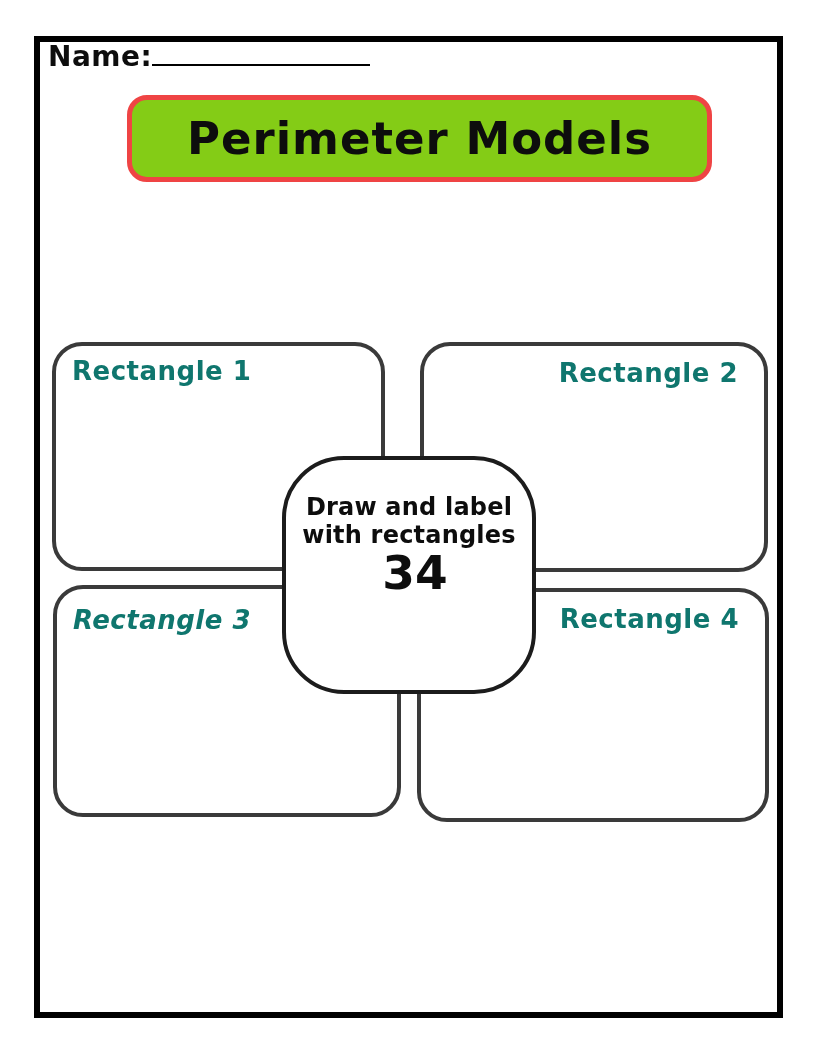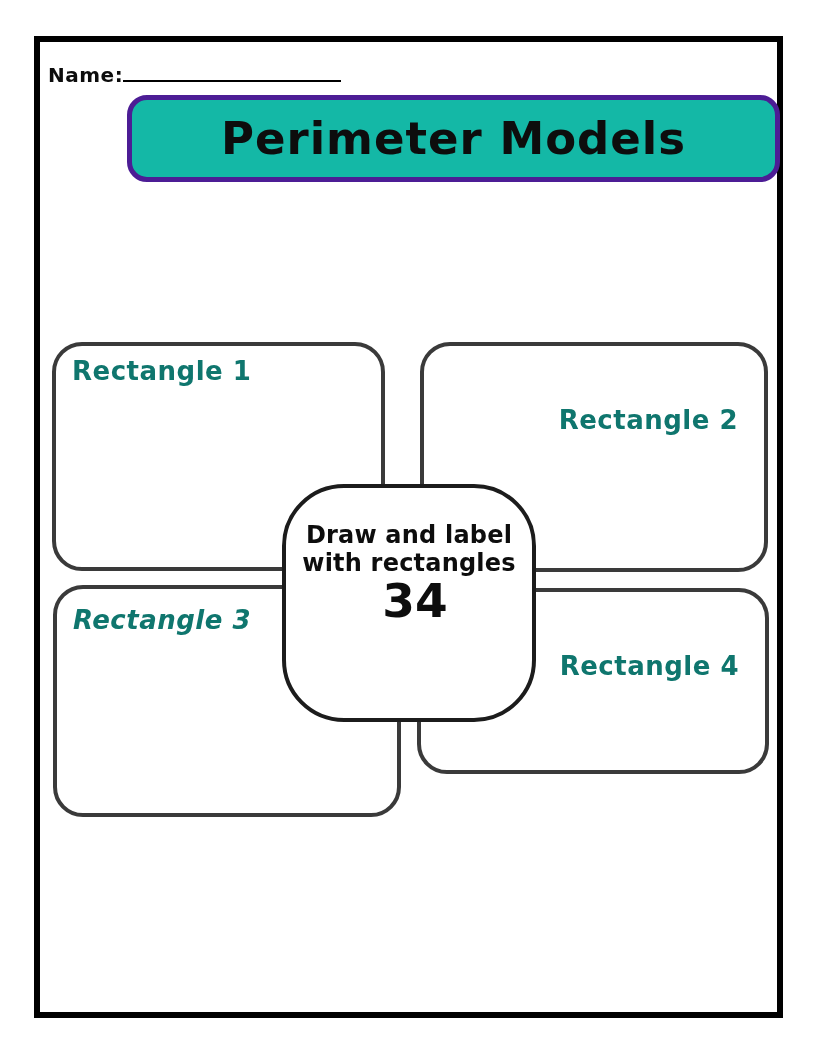--- a/index.html
+++ b/index.html
@@ -12,54 +12,54 @@
   html,body{width:816px;height:1056px;background:#ffffff;overflow:hidden;}
   body{font-family:"DejaVu Sans","Liberation Sans",sans-serif;color:var(--text-color);position:relative;}
 
   .page-border{
     position:absolute;left:34px;top:36px;width:749px;height:982px;
     border:6px solid var(--page-border);background:#ffffff;
   }
 
   .name-row{
     position:absolute;left:48px;top:40px;white-space:nowrap;
-    font-size:20px;font-weight:bold;letter-spacing:0.5px;margin-top:20px;
+    font-size:28px;font-weight:bold;letter-spacing:0.5px;
   }
   .name-line{
     display:inline-block;width:218px;height:22px;
     border-bottom:2px solid #000;vertical-align:baseline;
   }
 
   .title-box{
-    position:absolute;left:127px;top:95px;width:653px;height:87px;
-    border:5px solid #4c1d95;border-radius:20px;background:#14b8a6;
+    position:absolute;left:127px;top:95px;width:585px;height:87px;
+    border:5px solid #ef4444;border-radius:20px;background:#84cc16;
     display:flex;align-items:center;justify-content:center;
   }
   .title-box span{
     font-size:45px;font-weight:bold;letter-spacing:1px;
   }
 
   .rect{
     position:absolute;border:4px solid var(--rect-border);
     border-radius:30px;background:#ffffff;
   }
   .rect-label{
     font-size:26px;font-weight:bold;letter-spacing:0.5px;color:#0f766e;
   }
   .lbl-left{text-align:left;padding:10px 0 0 16px;}
-  .lbl-right{text-align:right;padding:12px 26px 0 0;margin-top:47px;}
+  .lbl-right{text-align:right;padding:12px 26px 0 0;}
   .r1{left:52px;top:342px;width:333px;height:229px;}
   .r2{left:420px;top:342px;width:348px;height:230px;}
   .r3{left:53px;top:585px;width:348px;height:232px;}
-  .r4{left:417px;top:588px;width:352px;height:186px;}
+  .r4{left:417px;top:588px;width:352px;height:234px;}
   .r3 .rect-label{padding-top:16px;font-style:italic;}
   .draw-area{position:absolute;left:4px;right:4px;top:46px;bottom:4px;border-radius:24px;}
 
   .center-box{
-    position:absolute;left:282px;top:484px;width:254px;height:238px;
+    position:absolute;left:282px;top:456px;width:254px;height:238px;
     background:#ffffff;border:4px solid var(--center-border);
     border-radius:62px;z-index:5;
     text-align:center;padding-top:33px;
   }
   .instr-line{
     font-size:24px;font-weight:bold;line-height:28px;letter-spacing:0.2px;
   }
   .perimeter-value{
     font-size:47px;font-weight:bold;line-height:46px;margin-top:1px;margin-left:12px;
   }

